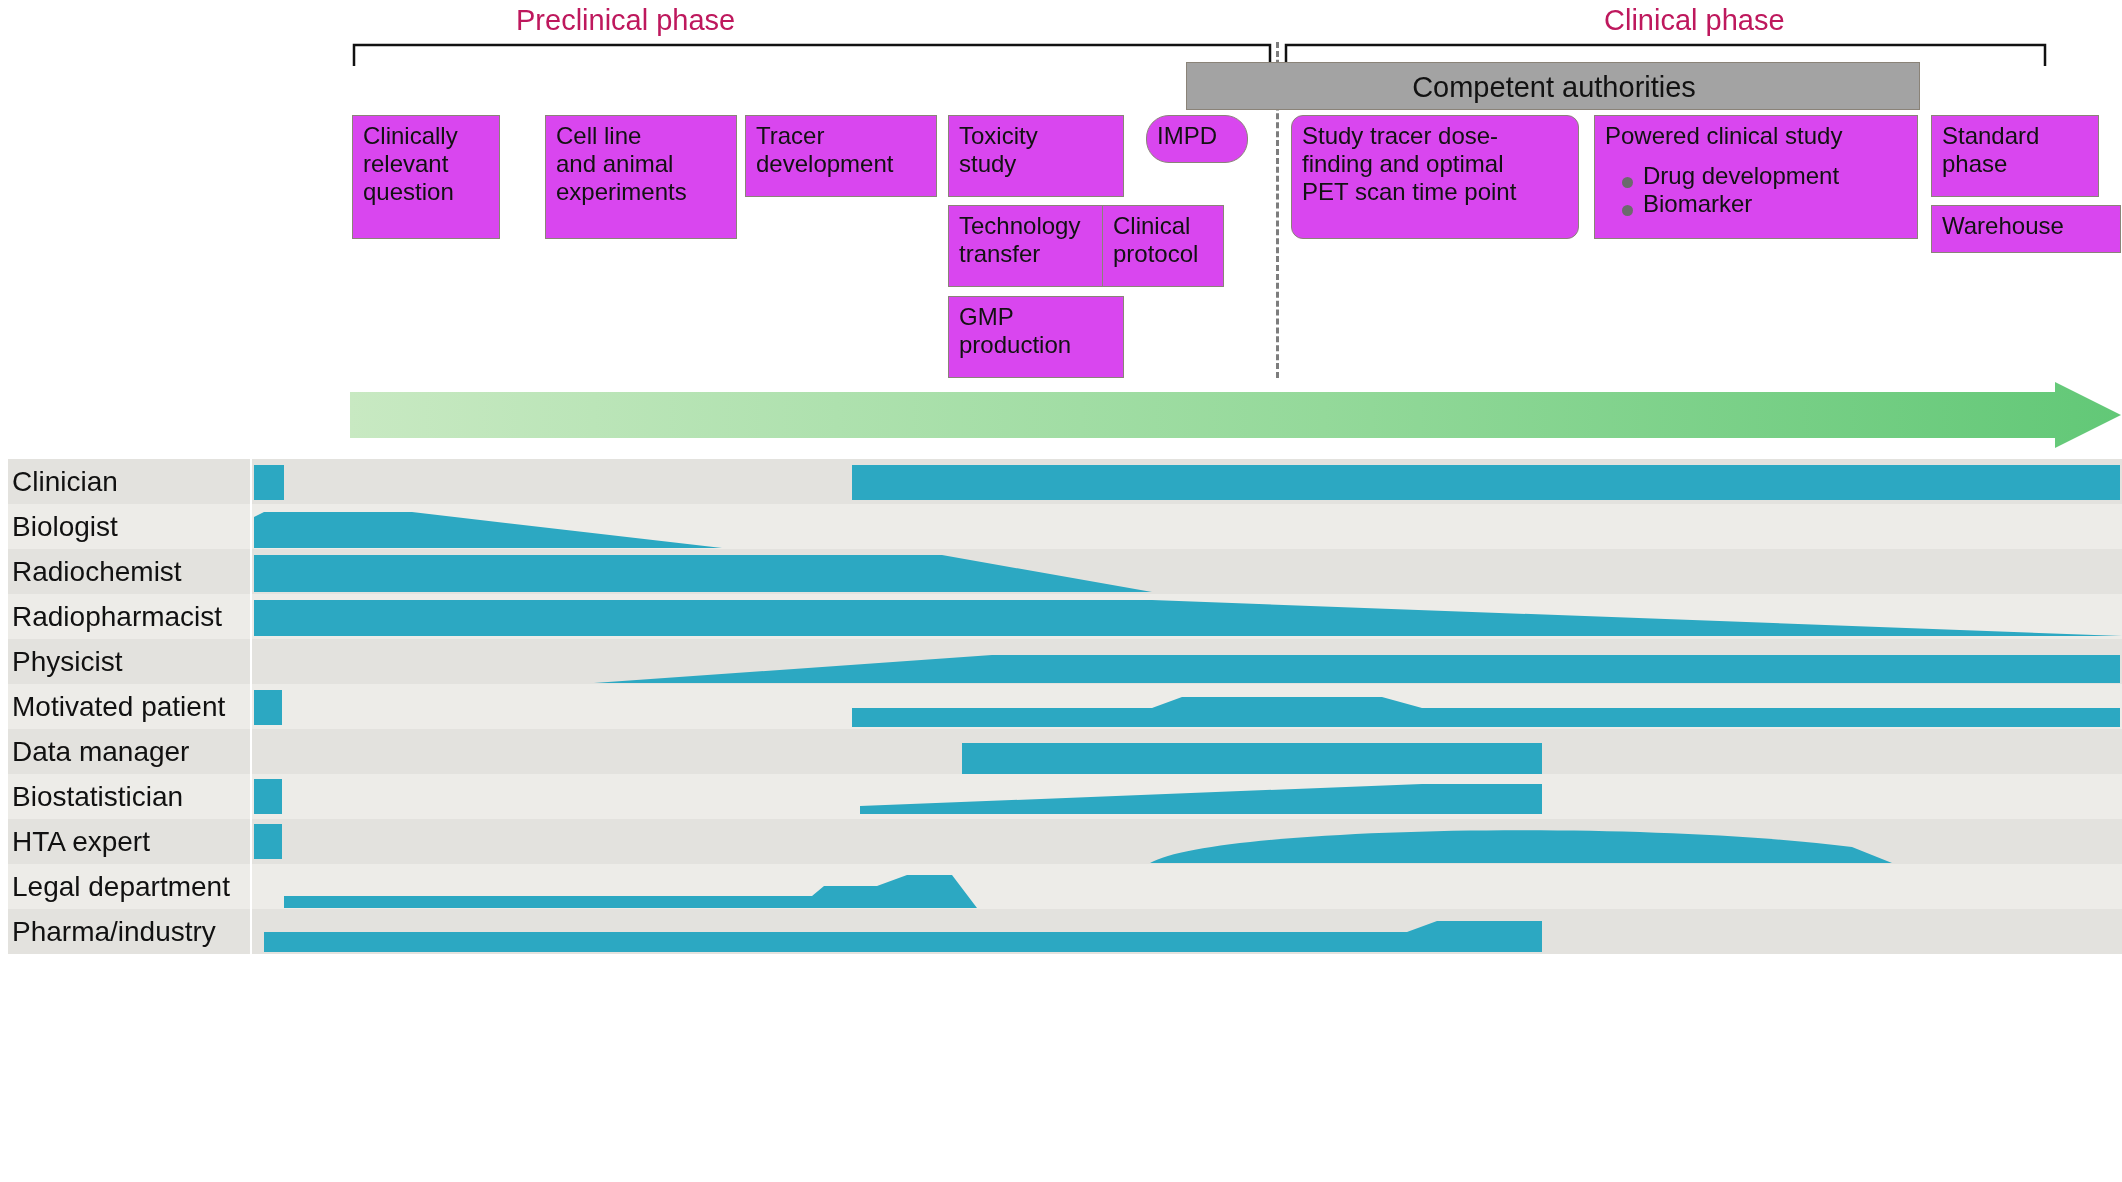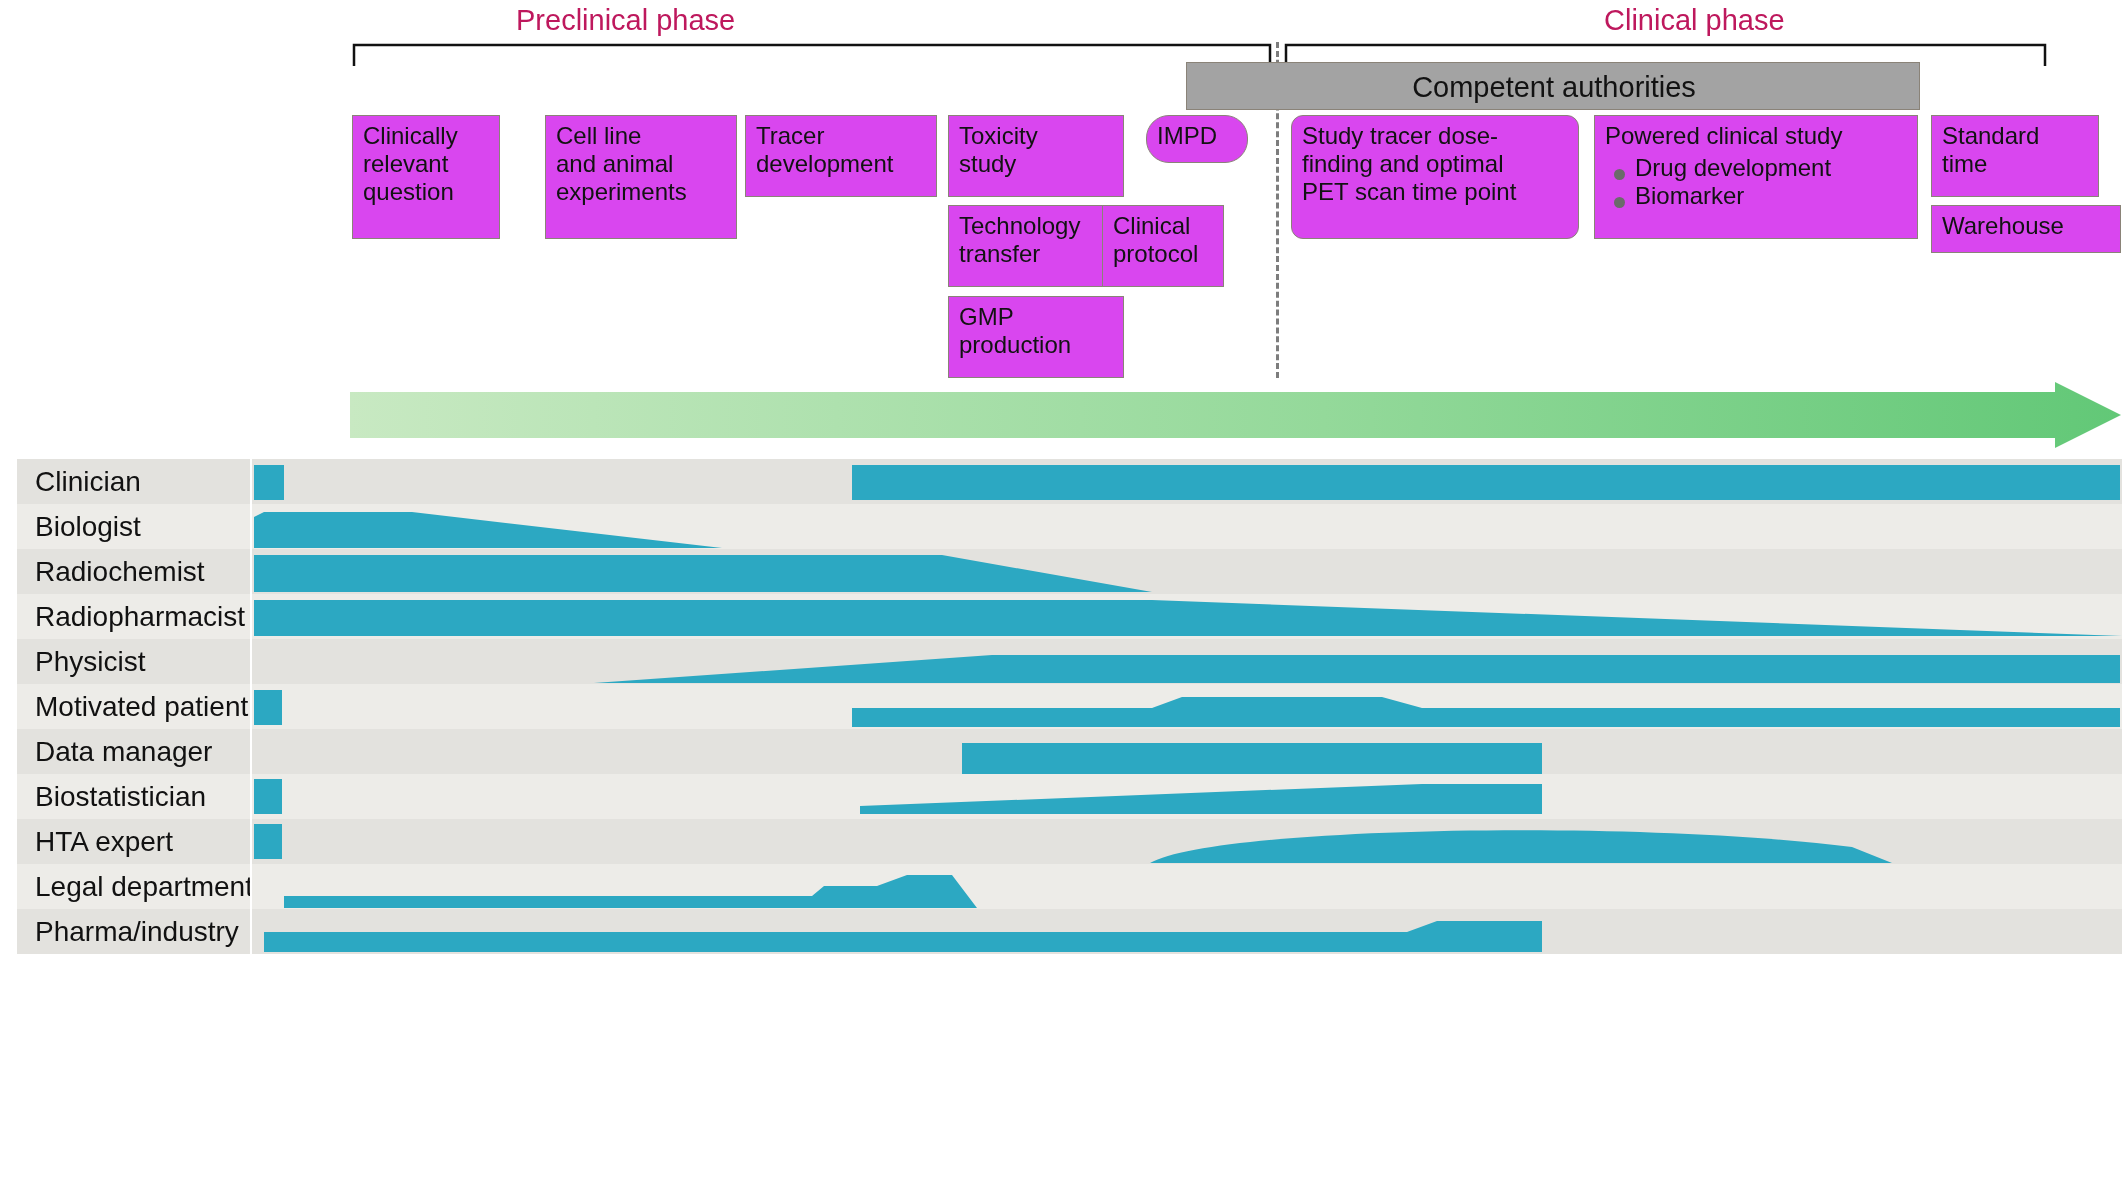--- a/index.html
+++ b/index.html
@@ -10,33 +10,33 @@
 
   
   .phase-label{position:absolute;font-size:29px;color:#be185d;white-space:nowrap;}
 
   
   .pbox{position:absolute;background:#d946ef;border:1.5px solid #8a8378;
         box-sizing:border-box;font-size:24px;line-height:1.16;
         padding:6px 8px 4px 10px;color:#121212;}
   .pbox.orange{background:#a3a3a3;border:1.5px solid #8a8378;
         text-align:center;padding-top:8px;}
-  .blist{margin:4px;padding:0;list-style:none;}
+  .blist{margin:12px;padding:0;list-style:none;}
   .blist li{position:relative;padding-left:26px;}
   .blist li:before{content:"";position:absolute;left:5px;top:15px;
         width:11px;height:11px;border-radius:50%;background:#6b6b6b;}
 
   
   .vdash{position:absolute;border-left:3px dashed #7d7d7d;}
 
   
   .row{position:absolute;left:0;height:45px;}
-  .rowlabel{position:absolute;left:17px;width:248px;height:45px;
+  .rowlabel{position:absolute;left:8px;width:248px;height:45px;
         display:flex;align-items:center;font-size:28px;color:#111;
-        padding-left:18px;box-sizing:border-box;}
+        padding-left:4px;box-sizing:border-box;}
   .rowtrack{position:absolute;left:250px;width:1872px;height:45px;}
   .odd  .rowlabel,.odd  .rowtrack {background:#E3E2DE;}
   .even .rowlabel,.even .rowtrack {background:#EDECE8;}
   .rowtrack{border-left:2px solid #fff;}
 
   svg{display:block;}
 </style>
 </head>
 <body>
 
@@ -104,21 +104,21 @@
 <div class="pbox" style="left:1594px;top:115px;width:324px;height:124px;">
   <div>Powered clinical study</div>
   <ul class="blist">
     <li>Drug development</li>
     <li>Biomarker</li>
   </ul>
 </div>
 
 <div class="pbox" style="left:1931px;top:115px;width:168px;height:82px;">
   <div>Standard</div>
-  <div>time</div>
+  <div>phase</div>
 </div>
 
 <div class="pbox" style="left:1931px;top:205px;width:190px;height:48px;">
   <div>Warehouse</div>
 </div>
 
 <svg class="abs" style="left:350px;top:382px;width:1772px;height:68px;">
   <defs>
     <linearGradient id="arrowGrad" x1="0" y1="0" x2="1" y2="0">
       <stop offset="0%" stop-color="#C8E9C2"></stop>

